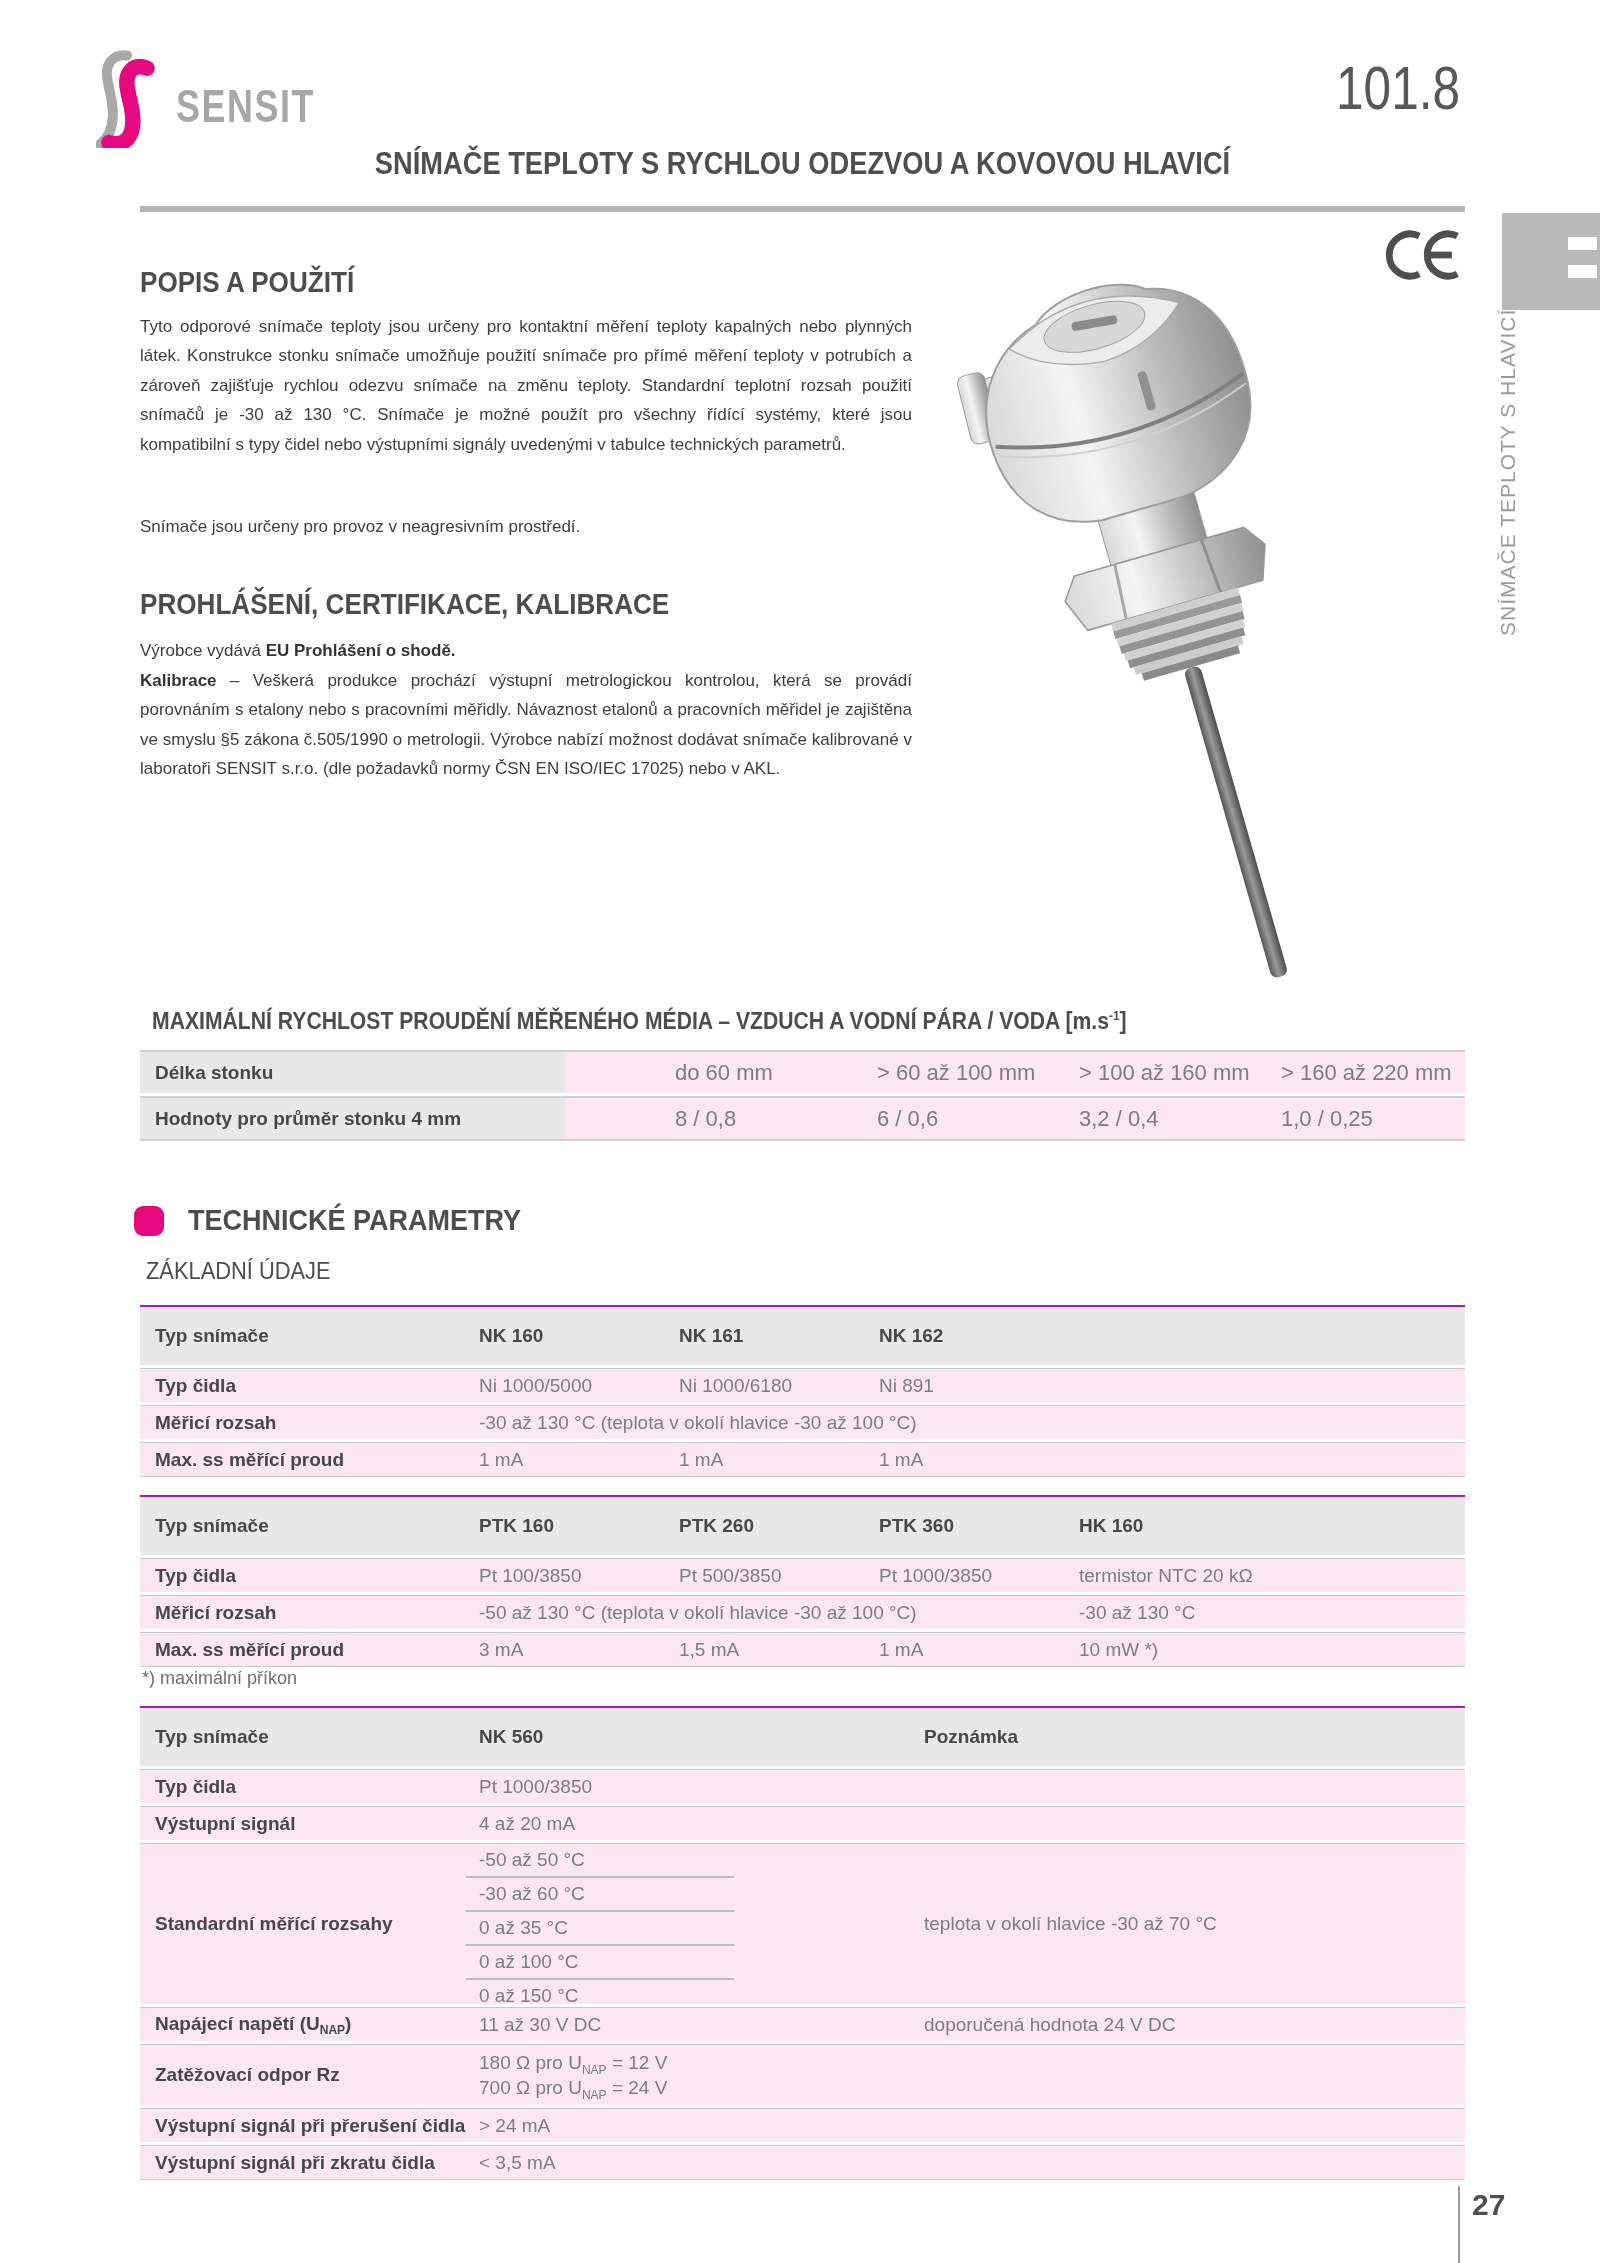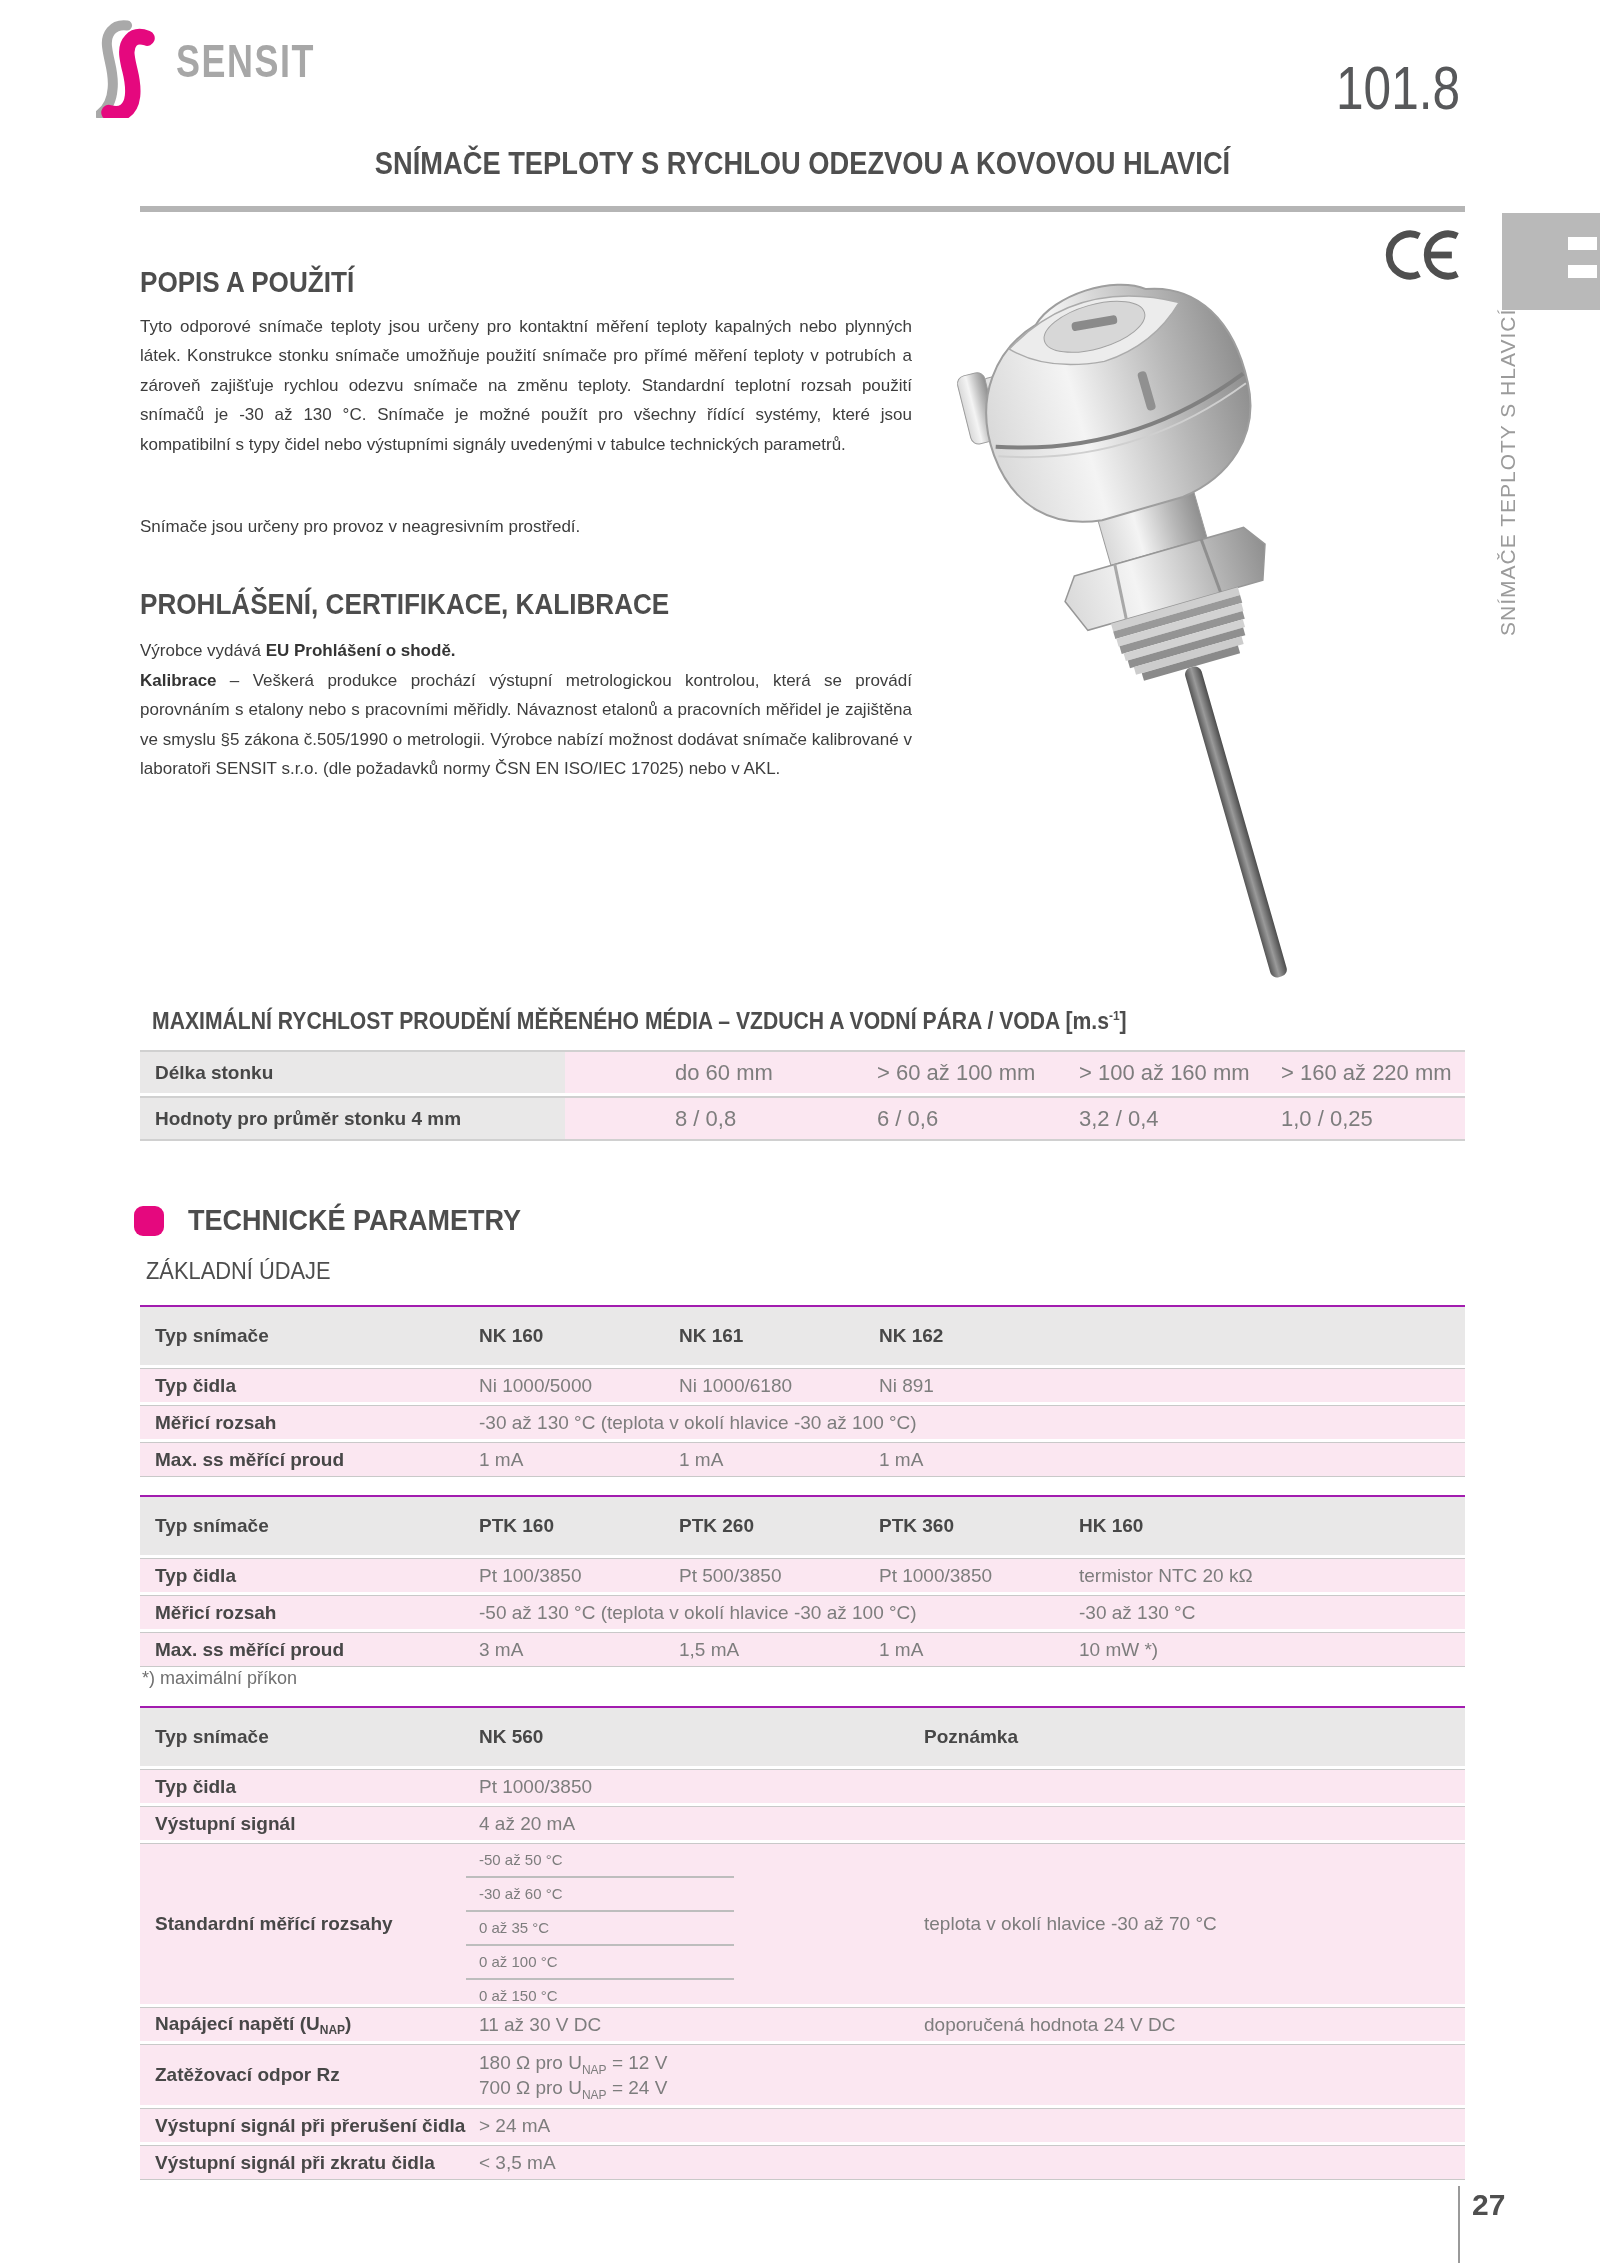--- a/index.html
+++ b/index.html
@@ -1,20 +1,20 @@
 <!DOCTYPE html>
 <html><head>
 <meta charset="utf-8">
 <style>
   html,body { margin:0; padding:0; background:#ffffff; }
   .page { position:relative; width:1600px; height:2263px; background:#fff;
           font-family:"Liberation Sans", sans-serif; color:#3d3d3d; overflow:hidden; }
 
   
-  .logo { position:absolute; left:96px; top:20px; display:flex; align-items:flex-start; }
+  .logo { position:absolute; left:96px; top:50px; display:flex; align-items:center; }
   .logo-text { margin-left:16px; margin-top:14px; font-size:46px; font-weight:700;
                color:#a7a7a7; letter-spacing:2px; transform:scaleX(0.78); transform-origin:0 0; white-space:nowrap; }
   .code { position:absolute; top:52px; right:140px; font-size:62px; font-weight:400; color:#57585a;
           transform:scaleX(0.8); transform-origin:100% 0; white-space:nowrap; }
   .title { position:absolute; left:140px; top:146px; width:1325px; text-align:center; font-size:31px;
            font-weight:700; color:#4f4f4f; transform:scaleX(0.88); white-space:nowrap; }
   .title-rule { position:absolute; left:140px; top:206px; width:1325px; height:6px; background:#b5b5b5; }
   .ce { position:absolute; left:1384px; top:226px; width:76px; height:58px; }
   .tab { position:absolute; left:1502px; top:213px; width:98px; height:97px; background:#b9b9b9; }
   .tab i { position:absolute; left:66px; width:29px; height:13px; background:#ffffff; display:block; }
@@ -58,21 +58,21 @@
   .thead { position:relative; height:58px; background:#e9e8e8; border-top:2px solid #a21caf; }
   .trow { position:relative; background:#fbe7f1; border-top:1px solid #c9c9c9; margin-top:3px; }
   .h33 { height:33px; } .h160 { height:160px; } .h60 { height:60px; }
   .lab { position:absolute; left:15px; top:50%; transform:translateY(-50%); font-size:19px;
          font-weight:700; color:#474747; white-space:nowrap; }
   .hcol { position:absolute; top:50%; transform:translateY(-50%); font-size:19px; font-weight:700;
           color:#474747; white-space:nowrap; }
   .val { position:absolute; top:50%; transform:translateY(-50%); font-size:19px; color:#7d7d7d; white-space:nowrap; }
   .c1{left:339px} .c2{left:539px} .c3{left:739px} .c4{left:939px} .cnote{left:784px}
   .ranges { position:absolute; left:326px; top:0; width:268px; }
-  .range { height:32px; line-height:32px; padding-left:13px; font-size:15px; color:#7d7d7d;
+  .range { height:32px; line-height:32px; padding-left:13px; font-size:19px; color:#7d7d7d;
            border-bottom:2px solid #bdbdbd; white-space:nowrap; }
   .range:last-child { border-bottom:none; }
   .rzline { position:absolute; left:339px; font-size:19px; color:#7d7d7d; white-space:nowrap; }
   .rz1 { top:7px; } .rz2 { top:32px; }
   .sb { font-size:12px; vertical-align:sub; }
   .footnote { position:absolute; left:142px; top:1668px; font-size:18px; color:#6f6f6f; }
 
   
   .footer-rule { position:absolute; left:1458px; top:2186px; width:2px; height:77px; background:#9a9a9a; }
   .pagenum { position:absolute; left:1472px; top:2188px; font-size:30px; font-weight:700; color:#4f4f4f; }

